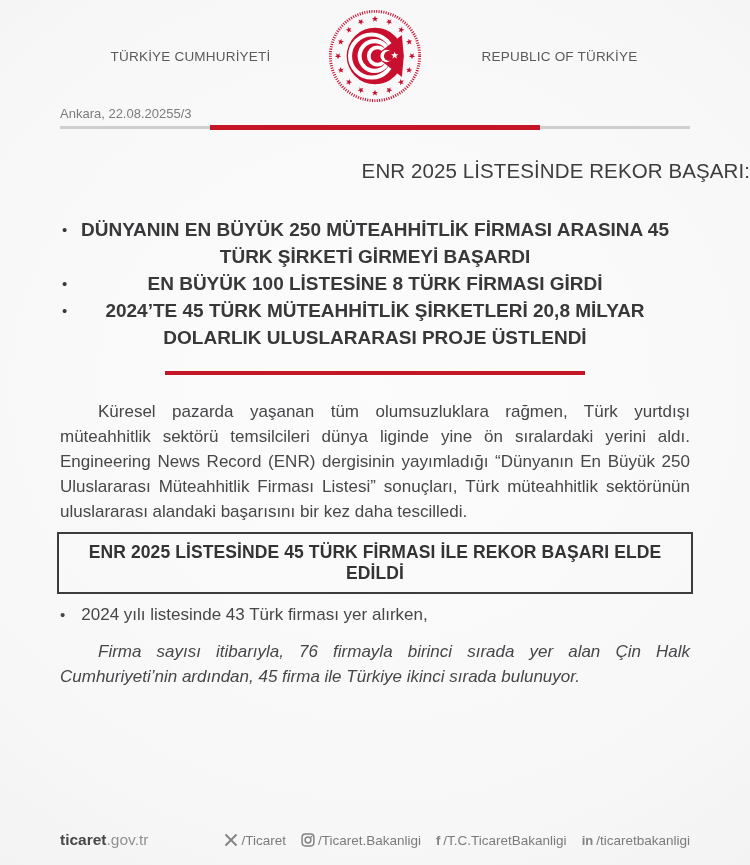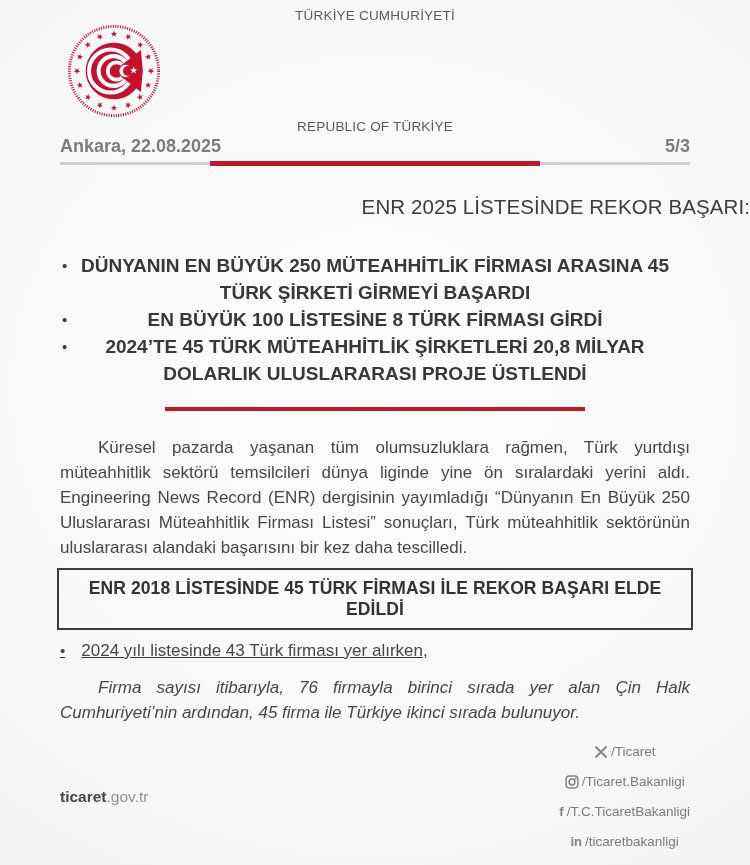--- a/index.html
+++ b/index.html
@@ -4,28 +4,28 @@
 <style>
   * { margin:0; padding:0; box-sizing:border-box; }
   html,body { width:750px; height:865px; }
   body { font-family:"Liberation Sans", sans-serif; }
   .page {
     width:750px; height:865px; position:relative; overflow:hidden;
     background: radial-gradient(ellipse 120% 95% at 50% 45%, #fcfcfc 0%, #f7f7f8 55%, #ebebec 100%);
     color:#3a3a3c;
   }
   
-  .hdr { display:flex; padding:8px 60px 0;flex-direction:column; }
+  .hdr { display:flex; align-items:center; padding:8px 60px 0; }
   .hcol { flex:1; text-align:center; }
   .h-l1 { font-size:13.5px; color:#5a5a5d; letter-spacing:.2px; }
   .h-l2 { font-size:16px; font-weight:bold; color:#333335; margin-top:2px; letter-spacing:.2px; }
   .logo { width:96px; height:96px; margin:0 6px; flex:0 0 auto; }
   
-  .meta { display:flex; justify-content:space-between; padding:0 60px; margin-top:2px;
-          font-size:18px; color:#7c7c7f;font-weight:bold; }
+  .meta { display:flex; padding:0 60px; margin-top:2px;
+          font-size:13px; color:#7c7c7f; }
   .rule { position:relative; margin:5px 60px 0; height:3px; background:#cfcfd1; }
   .rule .red { position:absolute; left:50%; top:-1px; transform:translateX(-50%);
                width:330px; height:5px; background:#c41627; }
   
   .title { margin-top:30px; text-align:right; font-size:20.5px; color:#3d3d3f; letter-spacing:.1px; }
   
   .hl-list { margin:33px 60px 0; }
   .hl { position:relative; text-align:center; font-weight:bold; font-size:19px;
         line-height:27px; color:#38383a; padding:0 2px; }
   .hl .mk { position:absolute; left:2px; top:0; font-size:15px; line-height:27px; font-weight:normal; }
@@ -33,29 +33,29 @@
   .div2 { margin:20px auto 0; width:420px; height:4px; background:#c41627; }
   
   .body-text { margin:24px 60px 0; font-size:17px; line-height:25px; color:#47474a;
                text-align:justify; }
   .indent { text-indent:38px; }
   .mt16 { margin-top:16px; } .mt12 { margin-top:12px;font-style:italic; }
   
   .box { margin:8px 57px 0; border:2px solid #3c3c3e; padding:8px 4px; text-align:center;
          font-weight:bold; font-size:17.5px; color:#333335; letter-spacing:.1px; }
   
-  .li2-list { margin:8px 60px 0;text-decoration:underline; }
+  .li2-list { margin:8px 60px 0; }
   .li2 { font-size:17px; line-height:25px; color:#47474a; text-align:justify; }
   .li2 .mk { margin-right:16px; font-size:15px; }
   
   .footer { position:absolute; left:60px; right:60px; bottom:16px;
             display:flex; justify-content:space-between; align-items:center; }
   .site { font-size:15.5px; color:#919194; text-decoration:none; }
   .site .b { font-weight:bold; color:#48484b; }
-  .socials { display:flex; align-items:center; gap:15px;flex-direction:column; }
+  .socials { display:flex; align-items:center; gap:15px; }
   .soc { display:flex; align-items:center; gap:3px; font-size:13.5px; color:#7b7b7e;
          text-decoration:none; }
   .soc svg { display:block; }
   .soc .glyph { font-weight:bold; font-size:13px; color:#838386; }
 </style>
 </head>
 <body>
 
 <div class="page">
 
@@ -126,21 +126,21 @@
     <div class="hl">
       <span class="mk">•</span>
       <span>2024’TE 45 TÜRK MÜTEAHHİTLİK ŞİRKETLERİ 20,8 MİLYAR DOLARLIK ULUSLARARASI PROJE ÜSTLENDİ</span>
     </div>
   </div>
 
   <div class="div2"></div>
 
   <p class="body-text indent">Küresel pazarda yaşanan tüm olumsuzluklara rağmen, Türk yurtdışı müteahhitlik sektörü temsilcileri dünya liginde yine ön sıralardaki yerini aldı. Engineering News Record (ENR) dergisinin yayımladığı “Dünyanın En Büyük 250 Uluslararası Müteahhitlik Firması Listesi” sonuçları, Türk müteahhitlik sektörünün uluslararası alandaki başarısını bir kez daha tescilledi.</p>
 
-  <div class="box">ENR 2018 LİSTESİNDE 45 TÜRK FİRMASI İLE REKOR BAŞARI ELDE EDİLDİ</div>
+  <div class="box">ENR 2025 LİSTESİNDE 45 TÜRK FİRMASI İLE REKOR BAŞARI ELDE EDİLDİ</div>
 
 
   <div class="li2-list">
     <p class="li2">
       <span class="mk">•</span><span>2024 yılı listesinde 43 Türk firması yer alırken,</span>
     </p>
   </div>
 
   <p class="body-text indent mt12">Firma sayısı itibarıyla, 76 firmayla birinci sırada yer alan Çin Halk Cumhuriyeti’nin ardından, 45 firma ile Türkiye ikinci sırada bulunuyor.</p>
 

